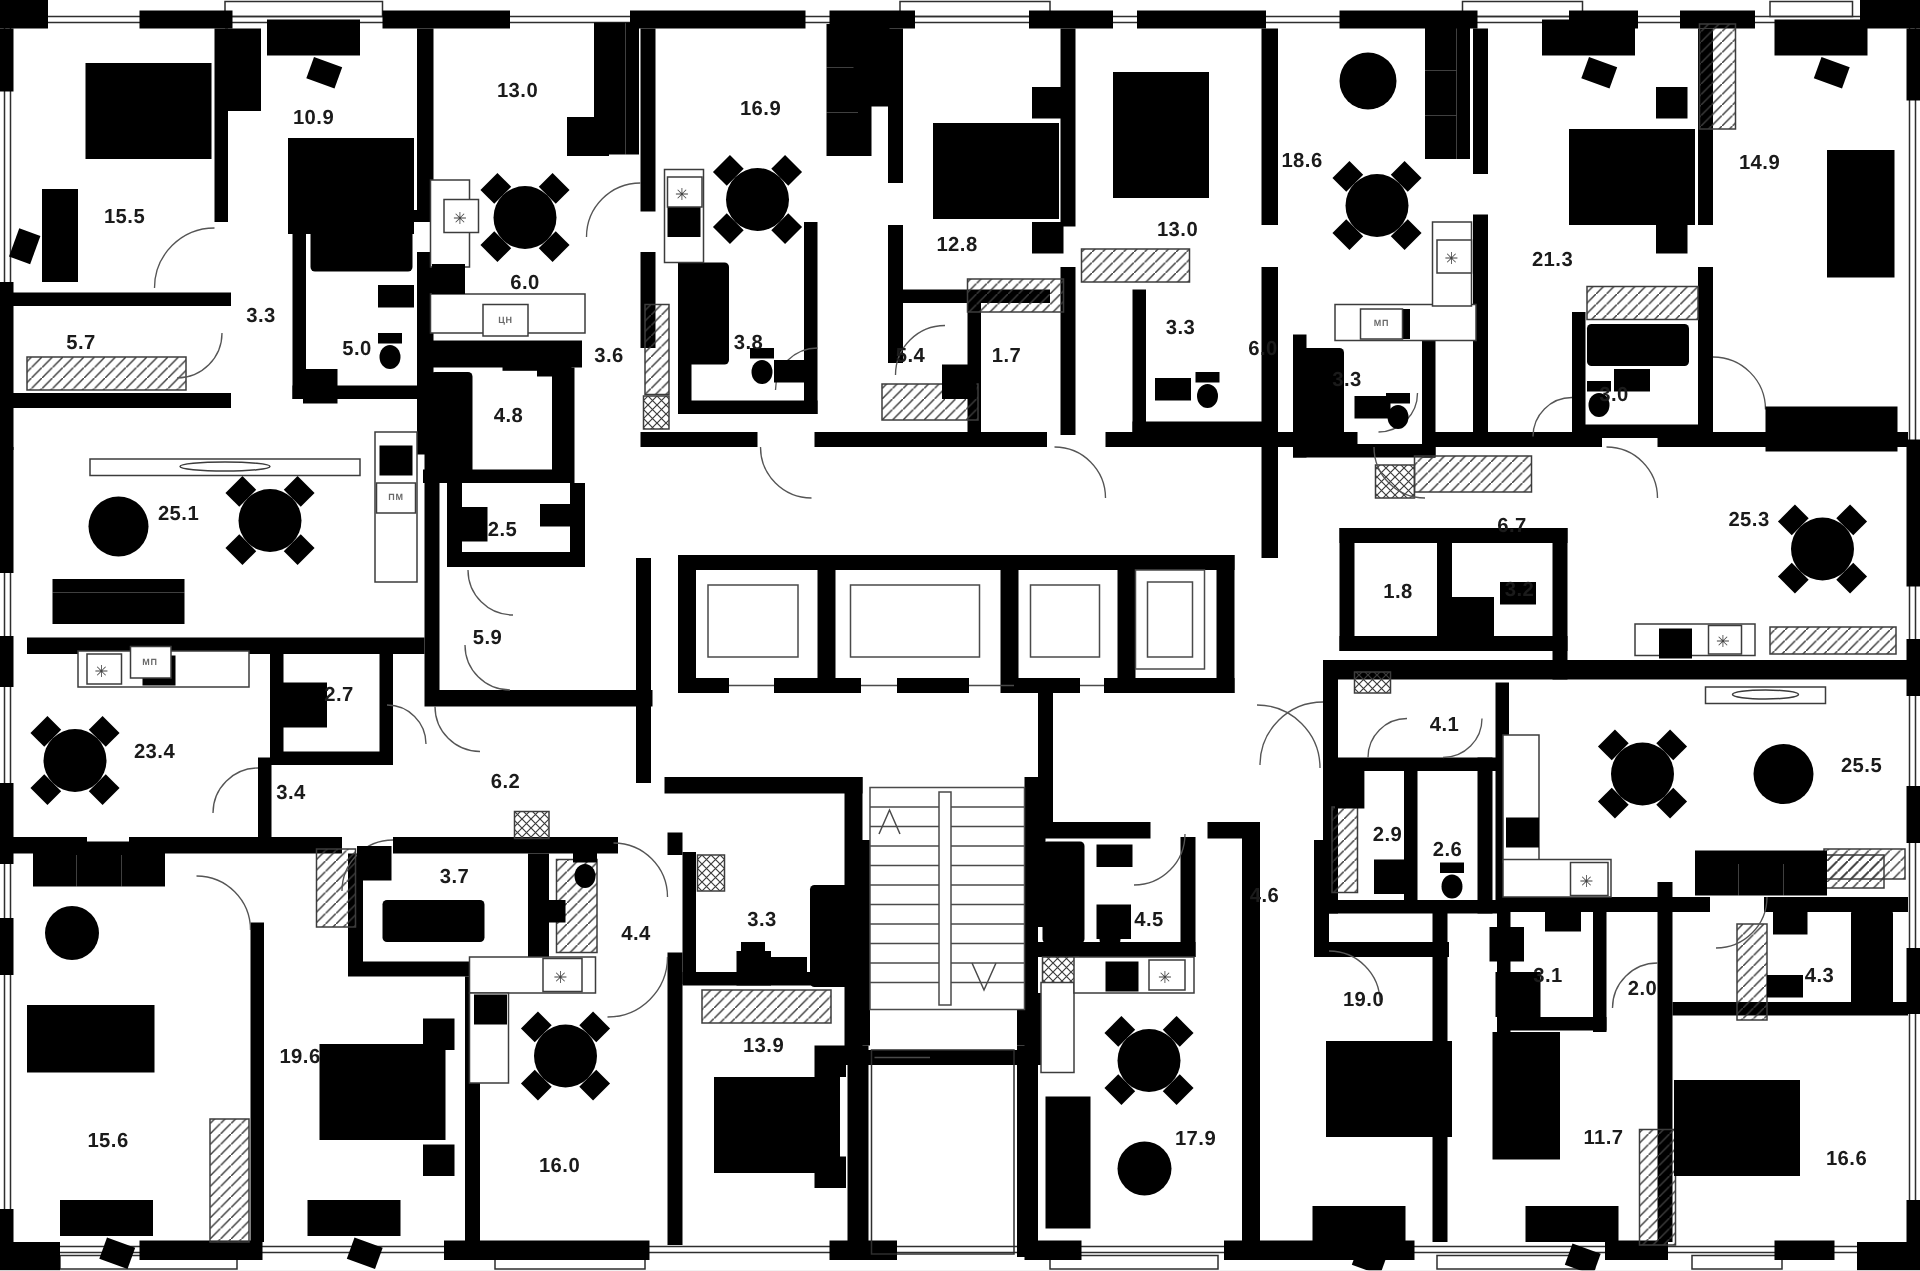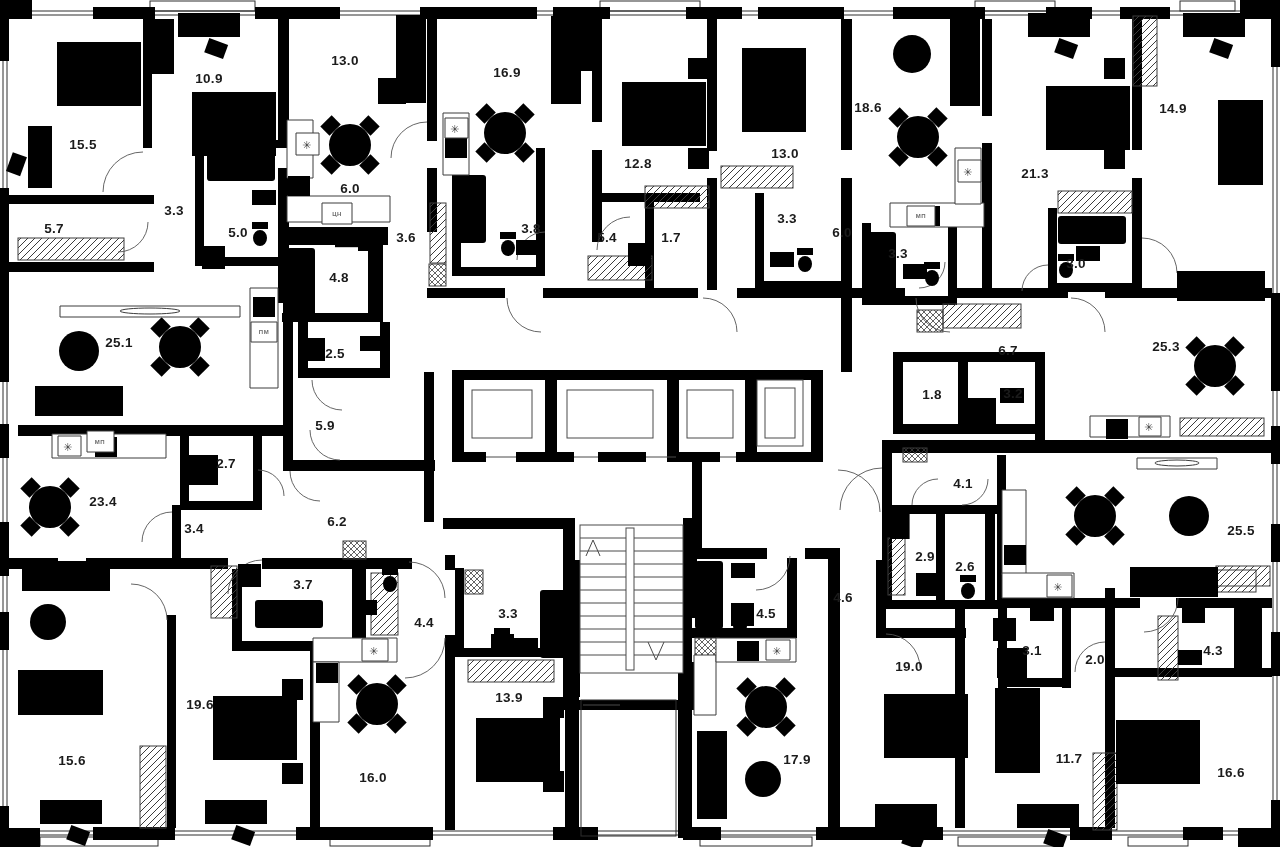--- a/index.html
+++ b/index.html
@@ -578,42 +578,42 @@
       <span class="room-label" style="left: 785px; top: 153px;">13.0</span>
       <span class="room-label" style="left: 868px; top: 107px;">18.6</span>
       <span class="room-label" style="left: 1035px; top: 173px;">21.3</span>
       <span class="room-label" style="left: 1173px; top: 108px;">14.9</span>
       <span class="room-label" style="left: 54px; top: 228px;">5.7</span>
       <span class="room-label" style="left: 174px; top: 210px;">3.3</span>
       <span class="room-label" style="left: 238px; top: 232px;">5.0</span>
       <span class="room-label" style="left: 350px; top: 188px;">6.0</span>
       <span class="room-label" style="left: 406px; top: 237px; text-align: center;">3.6</span>
       <span class="room-label" style="left: 339px; top: 277px;">4.8</span>
-      <span class="room-label" style="left: 499px; top: 228px; margin-left: 32px;">3.8</span>
+      <span class="room-label" style="left: 499px; top: 228px;">3.8</span>
       <span class="room-label" style="left: 607px; top: 237px;">5.4</span>
       <span class="room-label" style="left: 671px; top: 237px; text-align: right;">1.7</span>
       <span class="room-label" style="left: 787px; top: 218px;">3.3</span>
       <span class="room-label" style="left: 842px; top: 232px;">6.0</span>
       <span class="room-label" style="left: 898px; top: 253px;">3.3</span>
       <span class="room-label" style="left: 1076px; top: 263px;">3.0</span>
       <span class="room-label" style="left: 119px; top: 342px;">25.1</span>
       <span class="room-label" style="left: 335px; top: 353px;">2.5</span>
       <span class="room-label" style="left: 325px; top: 425px;">5.9</span>
       <span class="room-label" style="left: 226px; top: 463px;">2.7</span>
       <span class="room-label" style="left: 103px; top: 501px;">23.4</span>
       <span class="room-label" style="left: 194px; top: 528px;">3.4</span>
       <span class="room-label" style="left: 337px; top: 521px;">6.2</span>
       <span class="room-label" style="left: 1008px; top: 350px;">6.7</span>
       <span class="room-label" style="left: 932px; top: 394px;">1.8</span>
       <span class="room-label" style="left: 1013px; top: 393px;">3.2</span>
       <span class="room-label" style="left: 1166px; top: 346px;">25.3</span>
       <span class="room-label" style="left: 963px; top: 483px;">4.1</span>
       <span class="room-label" style="left: 925px; top: 556px;">2.9</span>
       <span class="room-label" style="left: 965px; top: 566px;">2.6</span>
-      <span class="room-label" style="left: 1241px; top: 510px; margin-top: 20px;">25.5</span>
+      <span class="room-label" style="left: 1241px; top: 510px;">25.5</span>
       <span class="room-label" style="left: 303px; top: 584px;">3.7</span>
       <span class="room-label" style="left: 200px; top: 704px;">19.6</span>
       <span class="room-label" style="left: 72px; top: 760px;">15.6</span>
       <span class="room-label" style="left: 373px; top: 777px;">16.0</span>
       <span class="room-label" style="left: 424px; top: 622px;">4.4</span>
       <span class="room-label" style="left: 508px; top: 613px;">3.3</span>
       <span class="room-label" style="left: 509px; top: 697px;">13.9</span>
       <span class="room-label" style="left: 766px; top: 593px; margin-top: 20px;">4.5</span>
       <span class="room-label" style="left: 843px; top: 597px;">4.6</span>
       <span class="room-label" style="left: 797px; top: 759px;">17.9</span>

